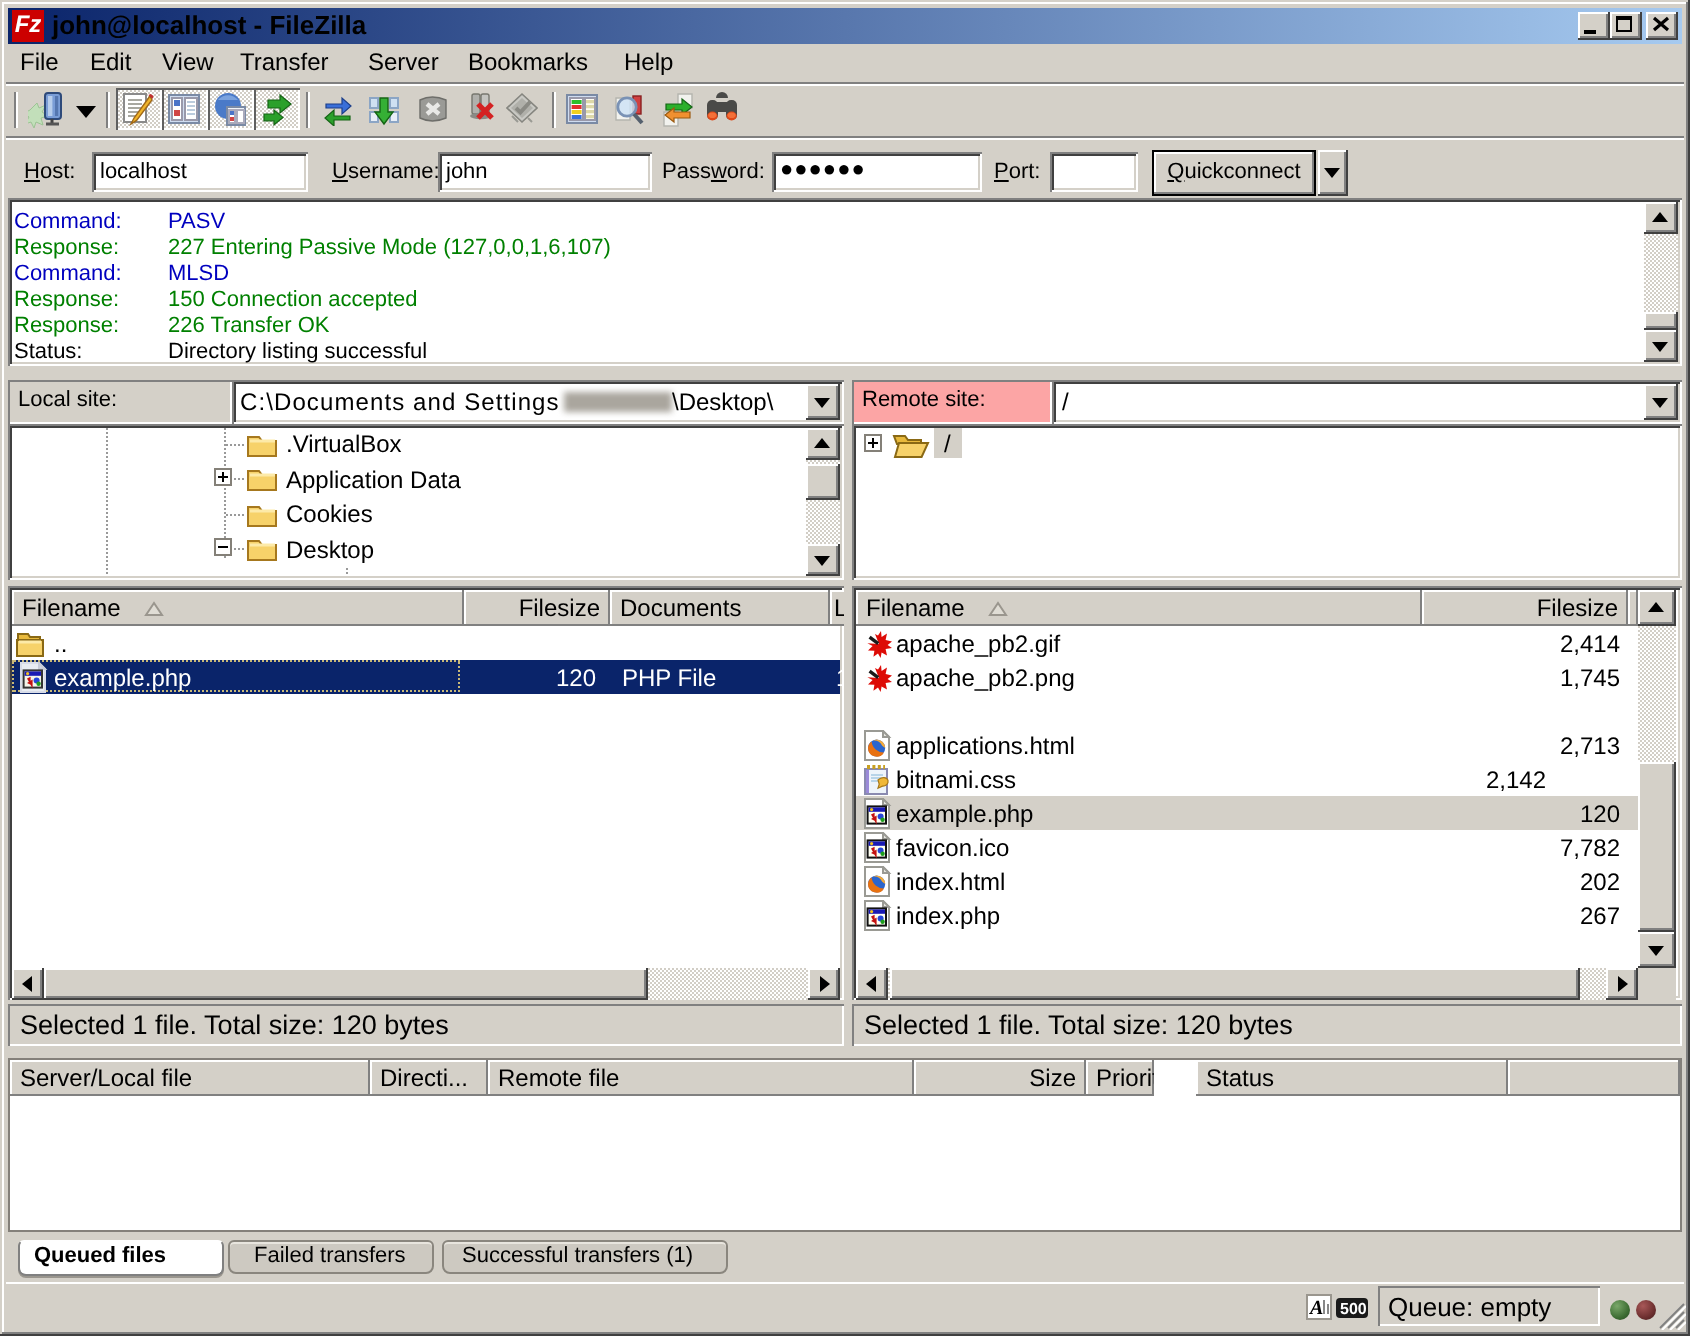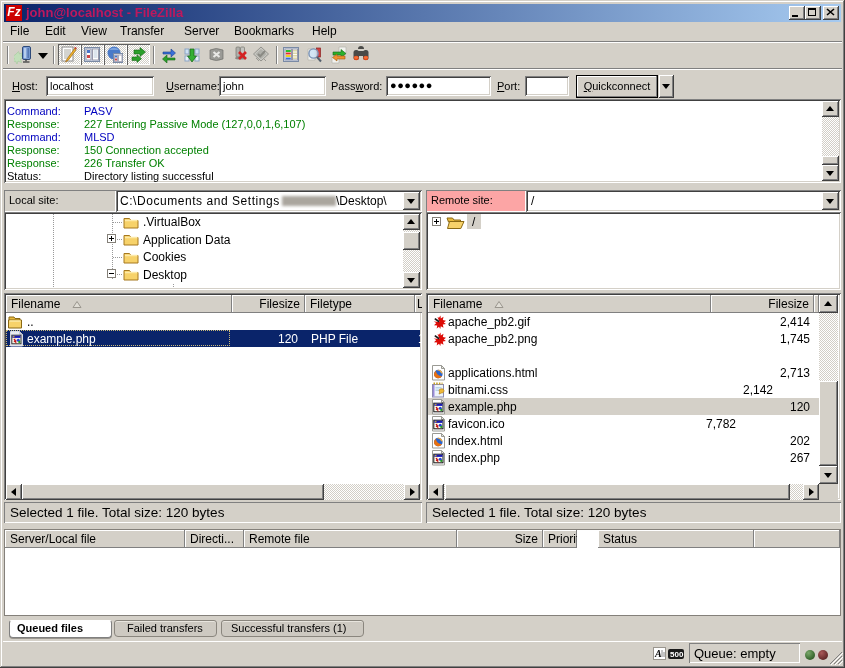--- a/index.html
+++ b/index.html
@@ -18,21 +18,21 @@
 .ar{width:0;height:0;border-top:4px solid transparent;border-bottom:4px solid transparent;border-left:5px solid #000}
 .sb{background:#d4d0c8;box-shadow:inset -1px -1px 0 #404040,inset 1px 1px 0 #fff,inset -2px -2px 0 #808080}
 .hcell{position:absolute;top:2px;height:18px;line-height:18px;padding:0 5px;font-size:12px;background:#d4d0c8;box-shadow:inset -1px -1px 0 #808080,inset 1px 1px 0 #fff;overflow:hidden;white-space:nowrap}
 .row{position:absolute;left:2px;height:17px;line-height:17px;white-space:nowrap;font-size:12px}
 .ficon{position:absolute;left:3px;top:1px}
 </style></head><body>
 <div id="w">
 
 <div class="abs" style="left:4px;top:4px;width:837px;height:18px;background:linear-gradient(to right,#0a246a,#a6caf0)"></div>
 <div class="abs" style="left:6px;top:5px;width:16px;height:16px;background:#cc0000;color:#fff;font-weight:bold;font-style:italic;font-size:12px;text-align:center;line-height:15px">Fz</div>
-<div class="abs" style="left:26px;top:4px;height:18px;line-height:18px;color:#be185d;font-weight:bold;font-size:13px">john@localhost - FileZilla</div>
+<div class="abs" style="left:26px;top:4px;height:18px;line-height:18px;color:#000000;font-weight:bold;font-size:13px">john@localhost - FileZilla</div>
 <div class="abs rz" style="left:789px;top:6px;width:16px;height:14px;background:#d4d0c8">
       <div class="abs" style="left:3px;top:9px;width:6px;height:2px;background:#000"></div>
     </div>
 <div class="abs rz" style="left:805px;top:6px;width:16px;height:14px;background:#d4d0c8">
       <div class="abs" style="left:3px;top:2px;width:8px;height:8px;border:1px solid #000;border-top-width:2px"></div>
     </div>
 <div class="abs rz" style="left:823px;top:6px;width:16px;height:14px;background:#d4d0c8">
       <svg class="abs" style="left:3px;top:2px" width="9" height="8">
         <path d="M1 1 L8 7 M8 1 L1 7" stroke="#000" stroke-width="1.6"></path>
       </svg>
@@ -269,21 +269,21 @@
       </svg>
  <div class="abs" style="left:41px;top:2px;width:14px;height:15px;background:#d4d0c8"></div>
  <div class="abs" style="left:46px;top:3px">/</div>
 </div>
 
 <div class="abs sk" style="left:4px;top:293px;width:418px;height:207px;background:#fff;overflow:hidden">
  <div class="hcell" style="left:2px;width:226px">Filename<svg class="abs" style="left:66px;top:5px" width="10" height="9">
           <path d="M5 1.5 L9 7.5 H1z" fill="#e0ddd5" stroke="#9a968e"></path>
         </svg></div>
  <div class="hcell" style="left:228px;width:73px;text-align:right">Filesize</div>
- <div class="hcell" style="left:301px;width:110px">Filetype</div>
+ <div class="hcell" style="left:301px;width:110px">Documents</div>
  <div class="hcell" style="left:411px;width:8px;padding:0 0 0 2px">L</div>
  <div class="row" style="top:20px;width:414px">
         <svg class="ficon" style="left:1px" width="17" height="16">
           <path d="M2 3 h5 l1 1.5 h5 v2 h-11z" fill="#e8b93c" stroke="#8a6914" stroke-width="1"></path>
           <path d="M1.5 6 h13 v8 h-13z" fill="#f7d26a" stroke="#8a6914" stroke-width="1"></path>
           <path d="M2.5 7 h11" stroke="#fdeaa8" stroke-width="1.5"></path>
         </svg>
         <div class="abs" style="left:21px;top:1px">..</div>
       </div>
  <div class="row" style="top:37px;width:414px;background:#0a246a;color:#fff">
@@ -375,21 +375,21 @@
           <path d="M1.5 0.5 h9 l3 3 v11.5 h-12z" fill="#fff" stroke="#9a9a94"></path>
           <path d="M10.5 0.5 v3 h3z" fill="#e8e8e2" stroke="#9a9a94"></path>
           <rect x="2.8" y="4.2" width="9.2" height="8.6" fill="#fffff2" stroke="#111"></rect>
           <rect x="3.3" y="4.7" width="8.2" height="2.2" fill="#1a1ab4"></rect>
           <circle cx="4.8" cy="5.8" r="0.8" fill="#f0c020"></circle>
           <path d="M4.5 8.3 l1.8-0.9 v4 l-1.8-0.9 2.8-1.7 v4.4z" fill="#c41010"></path>
           <circle cx="9.3" cy="9.3" r="1.5" fill="#2546d8"></circle>
           <circle cx="10.3" cy="10.9" r="1.1" fill="#1e9e1e"></circle>
         </svg>
         <div class="abs" style="left:20px;top:1px">favicon.ico</div>
-        <div class="abs" style="left:278px;top:1px;width:104px;">7,782</div>
+        <div class="abs" style="left:278px;top:1px;width:104px;text-align:right">7,782</div>
       </div>
  <div class="row" style="top:139px;width:391px">
         <svg class="ficon" width="15" height="16">
           <path d="M1.5 0.5 h9 l3 3 v11.5 h-12z" fill="#fff" stroke="#9a9a94"></path>
           <path d="M10.5 0.5 v3 h3z" fill="#e8e8e2" stroke="#9a9a94"></path>
           <circle cx="7.3" cy="9" r="4.3" fill="#2b65cc"></circle>
           <path d="M3 9 a4.3 4.3 0 0 0 8 2.2 a6 6 0 0 1 -6.2 -5.4 a4.3 4.3 0 0 0 -1.8 3.2z" fill="#e87110"></path>
           <path d="M7.3 4.7 a4.3 4.3 0 0 1 4.3 4.3 l-1.5-1.1 a4.6 4.6 0 0 0 -4.6-2.6z" fill="#f4aa3a"></path>
         </svg>
         <div class="abs" style="left:20px;top:1px">index.html</div>

